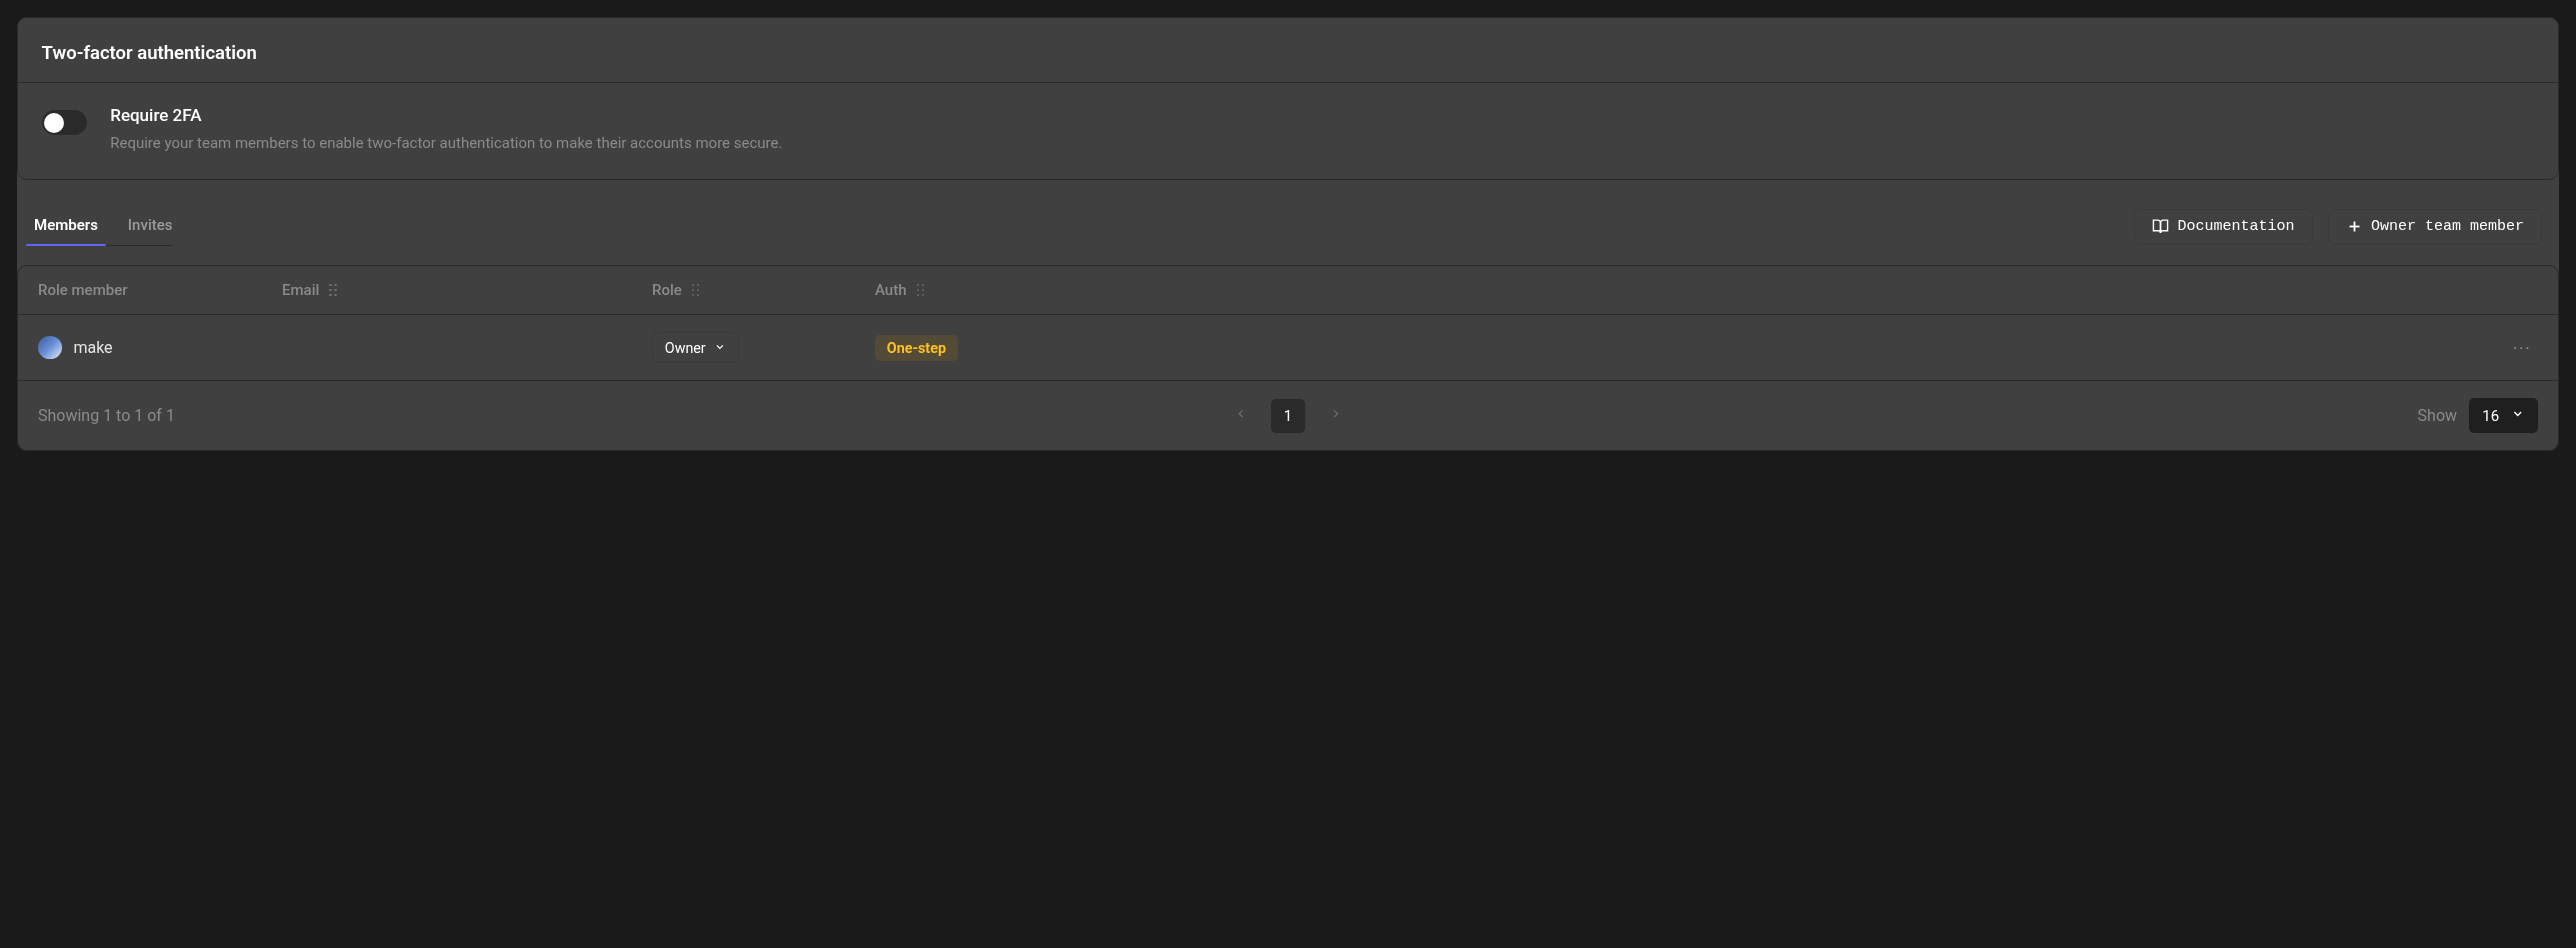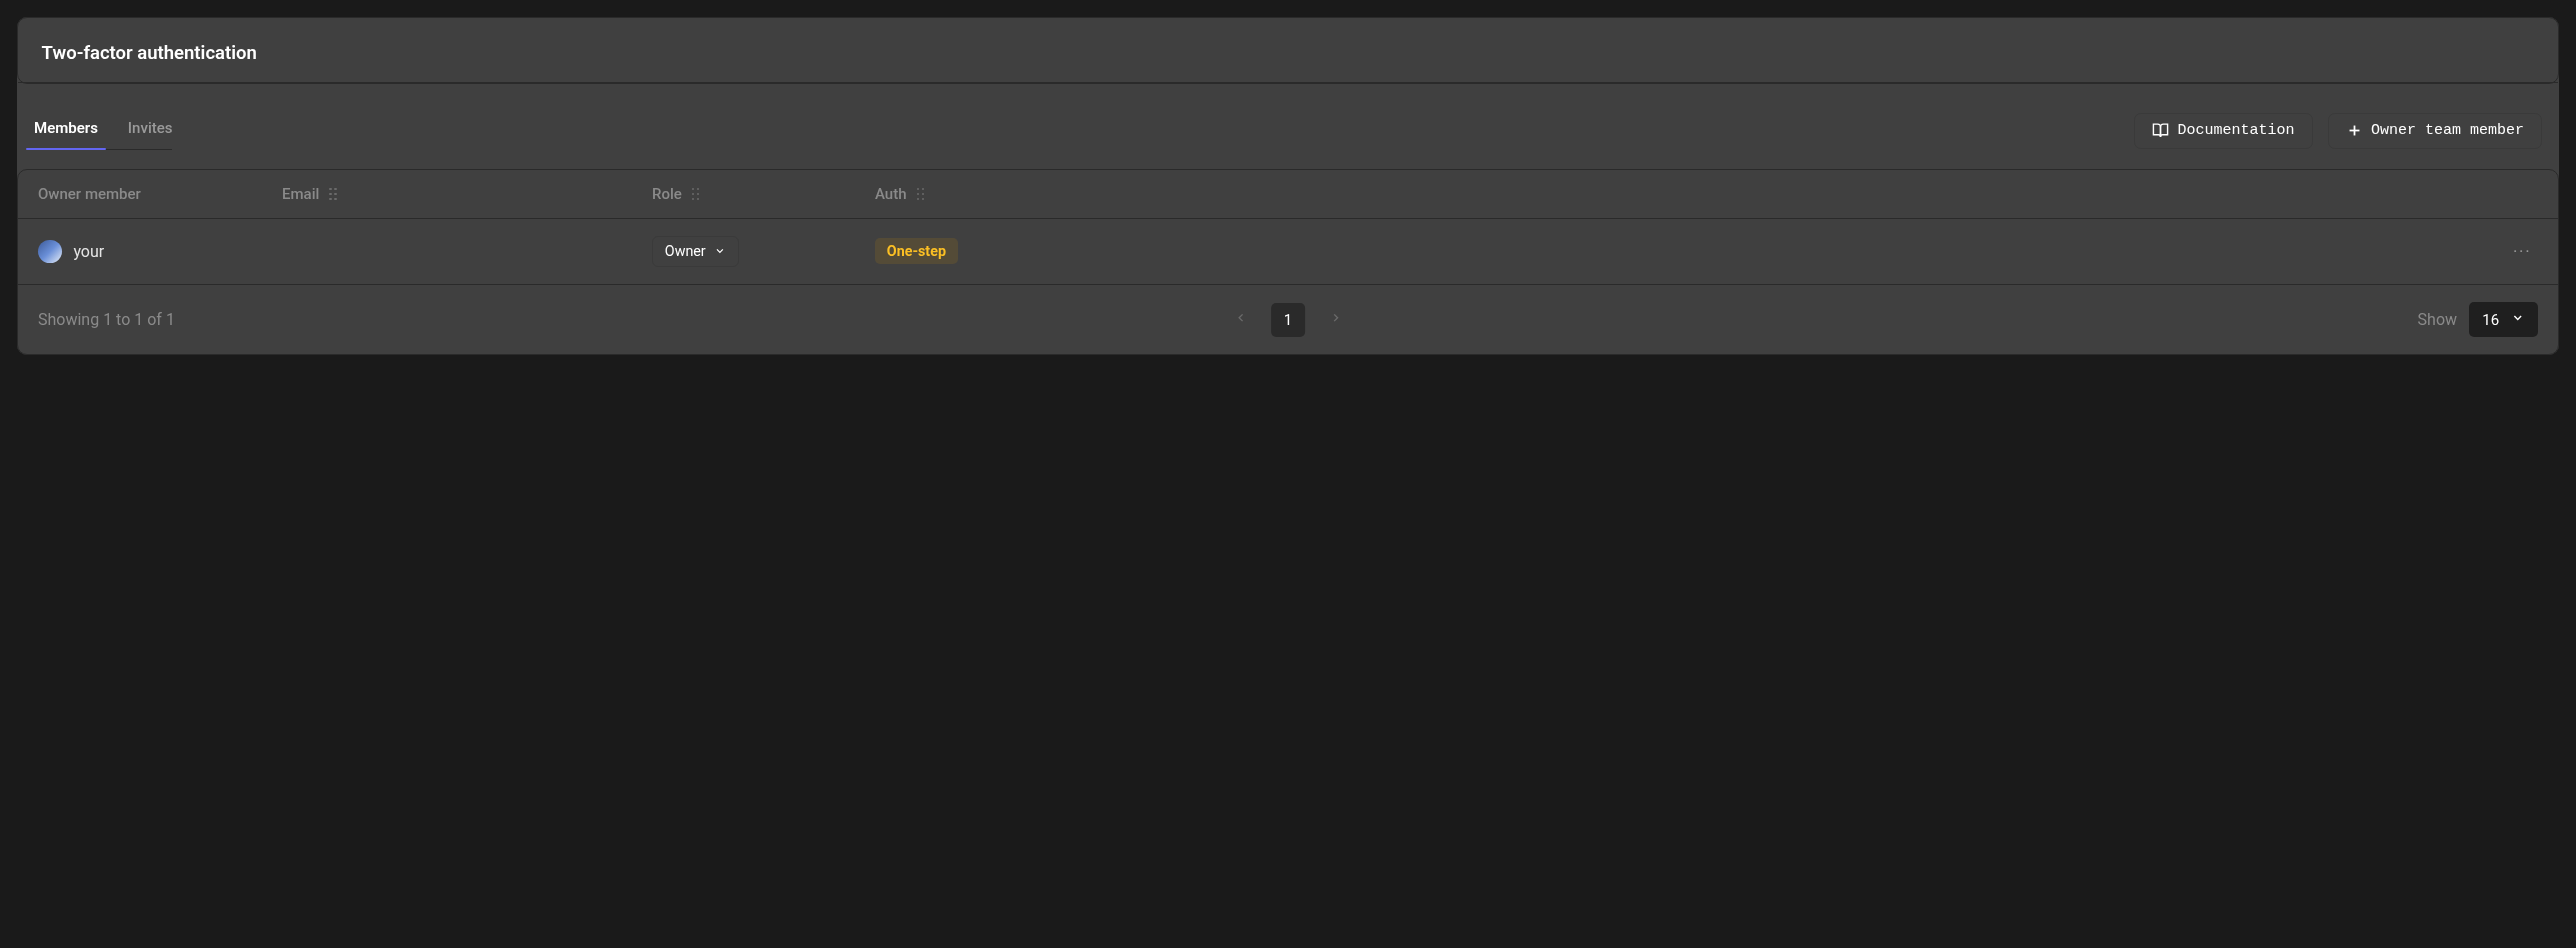--- a/index.html
+++ b/index.html
@@ -327,20 +327,29 @@
   </style>
 </head>
 <body>
 
 <div class="container">
 
   <div class="tfa-card">
     <div class="tfa-header">
       <div class="tfa-title">Two-factor authentication</div>
     </div>
+    <div class="tfa-body">
+      <div class="toggle">
+        <div class="toggle-knob"></div>
+      </div>
+      <div class="tfa-content">
+        <div class="tfa-label">Require 2FA</div>
+        <div class="tfa-description">Require your team members to enable two-factor authentication to make their accounts more secure.</div>
+      </div>
+    </div>
   </div>
 
   <div class="tabs-row">
     <div class="tabs">
       <div class="tab active">Members</div>
       <div class="tab">Invites</div>
     </div>
     <div class="actions">
       <button class="btn">
         <span class="icon">
@@ -359,21 +368,21 @@
           </svg>
         </span>
         <span>Owner team member</span>
       </button>
     </div>
   </div>
 
   <div class="table-card">
     <div class="table-header">
       <div class="th col-member">
-        <span>Owner member</span>
+        <span>Role member</span>
       </div>
       <div class="th col-email">
         <span>Email</span>
         <span class="drag-handle">
           <span class="drag-handle-row">
               <span class="drag-dot"></span>
               <span class="drag-dot"></span>
             </span>
           <span class="drag-handle-row">
               <span class="drag-dot"></span>
@@ -418,21 +427,21 @@
               <span class="drag-dot"></span>
             </span>
         </span>
       </div>
       <div class="th col-actions"></div>
     </div>
 
     <div class="table-row">
       <div class="col-member member-cell">
         <div class="avatar"></div>
-        <span class="member-name">your</span>
+        <span class="member-name">make</span>
       </div>
       <div class="col-email"></div>
       <div class="col-role">
         <div class="role-select">
           <span>Owner</span>
           <span>
             <svg viewBox="0 0 24 24" width="11.8" height="11.8" fill="none" stroke="currentColor" stroke-width="2.5">
               <polyline points="6 9 12 15 18 9"></polyline>
             </svg>
           </span>

